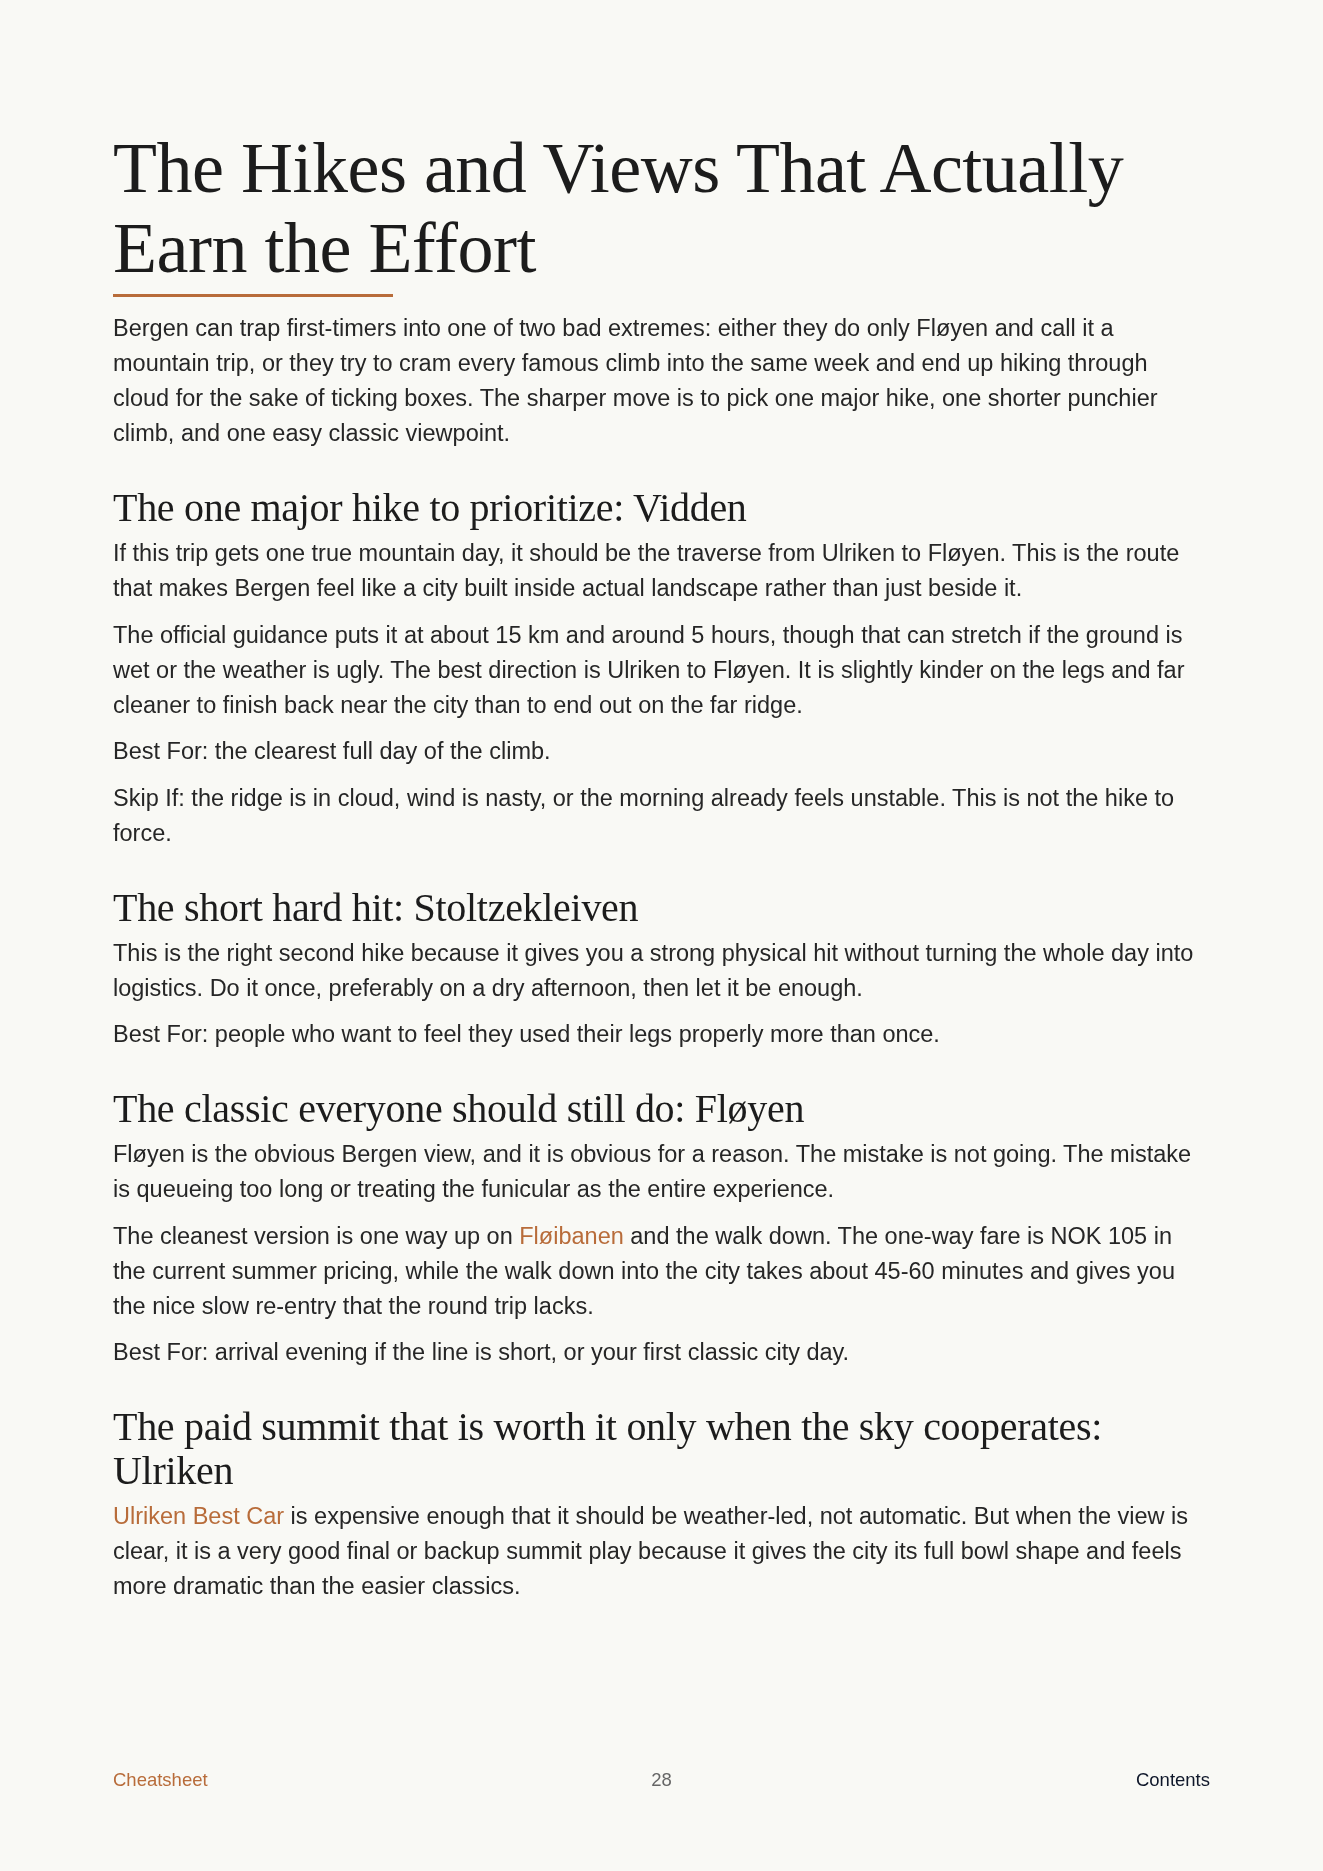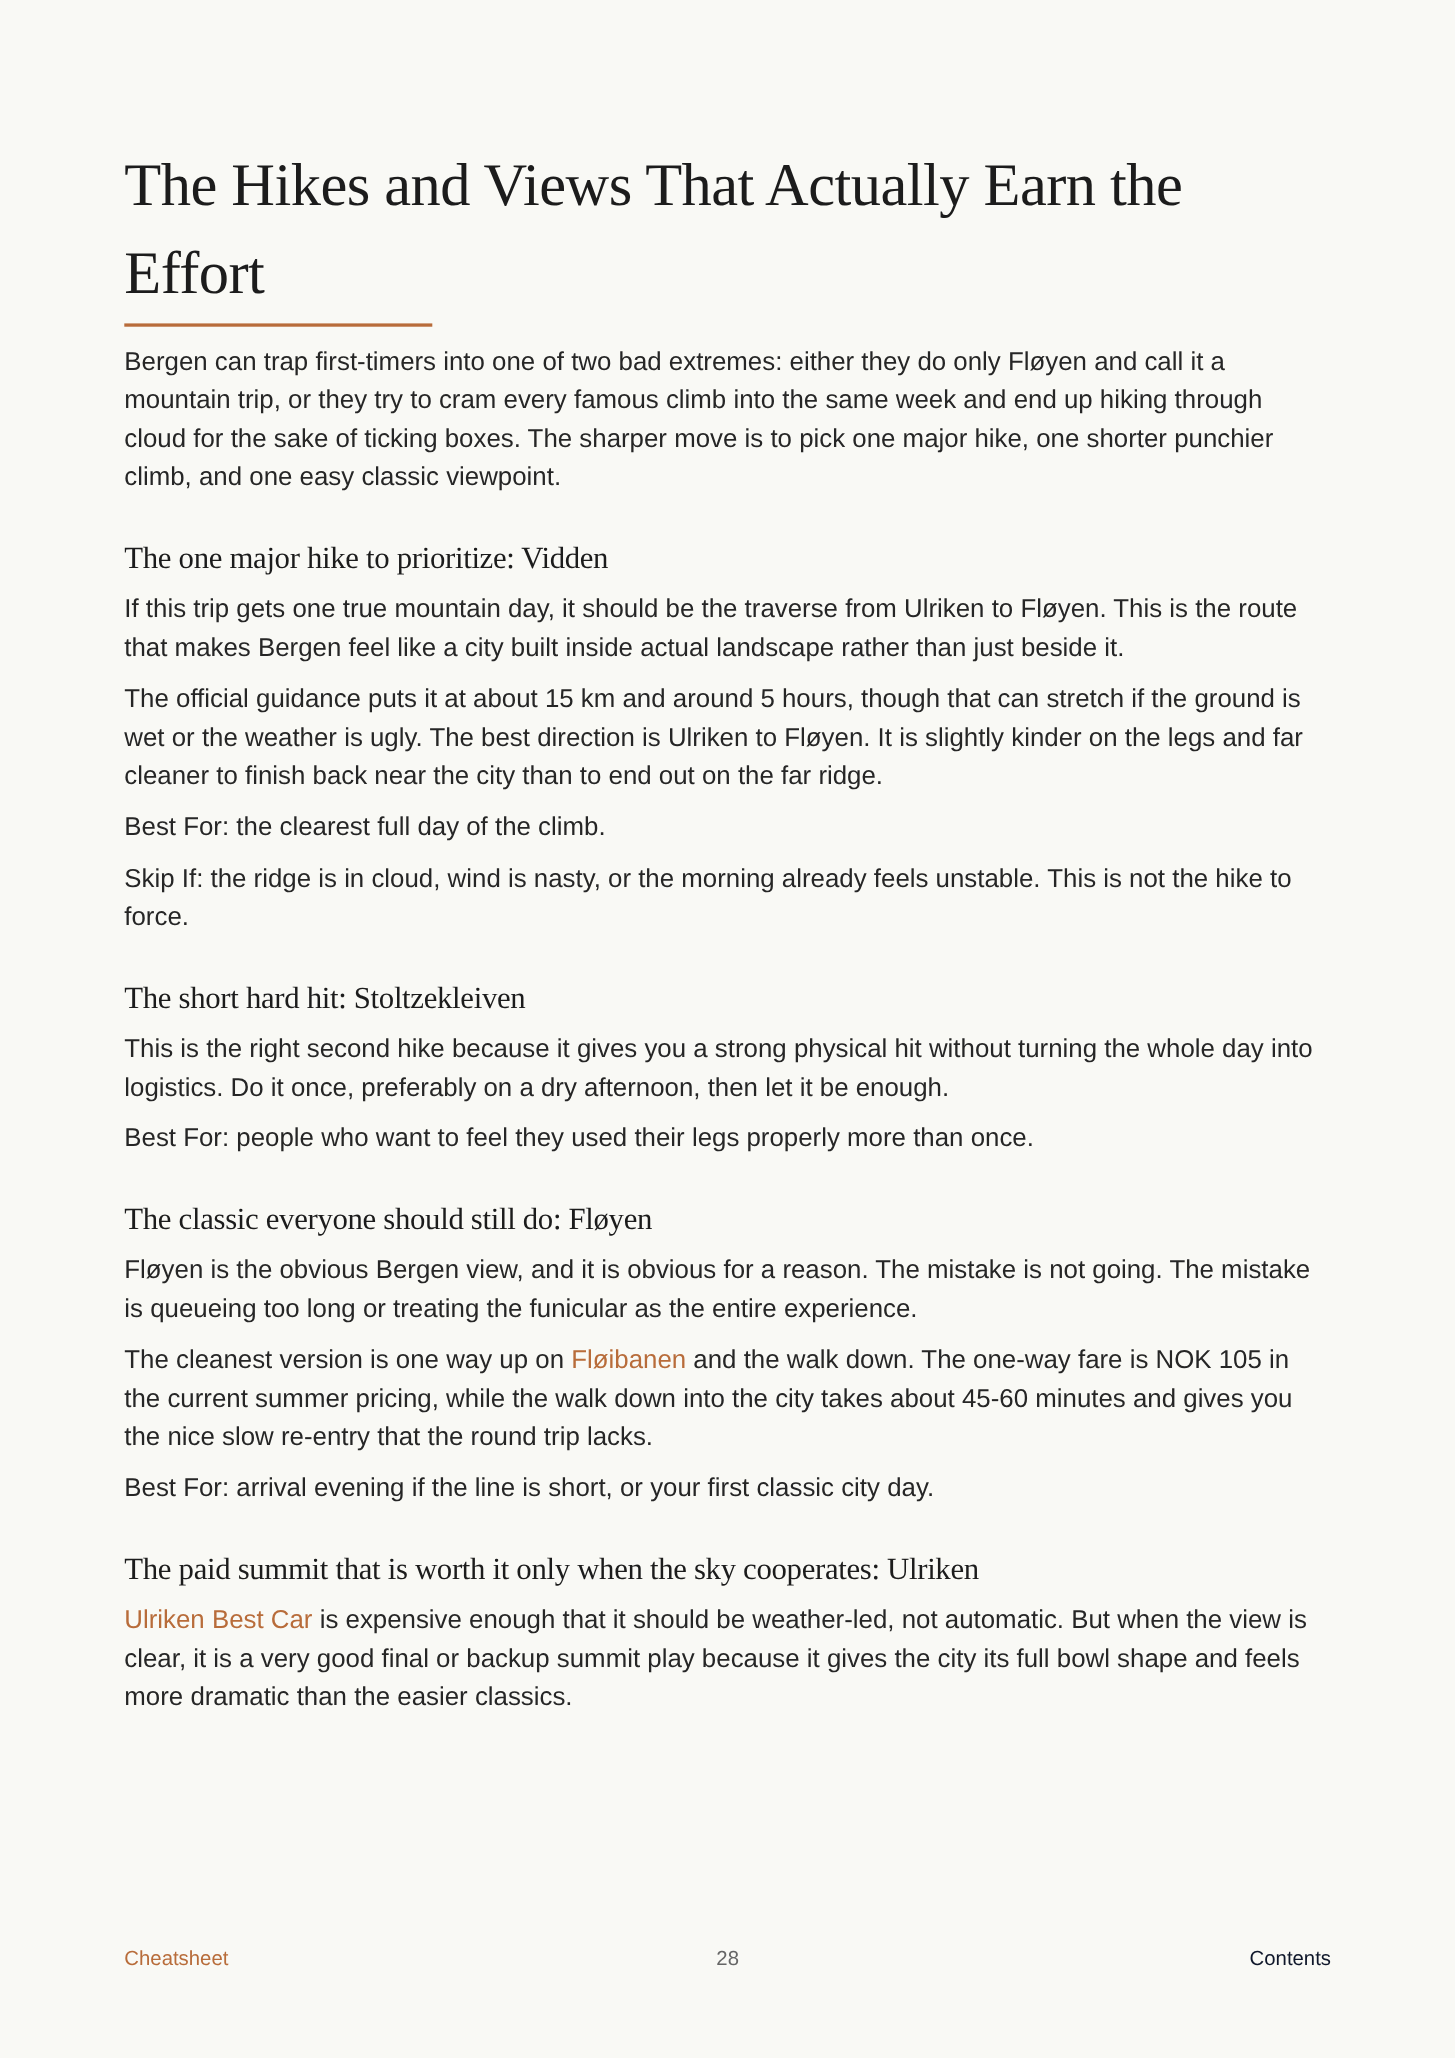--- a/index.html
+++ b/index.html
@@ -22,21 +22,21 @@
       width: 1097px;
     }
     h1.title {
       margin: 0;
       position: absolute;
       top: 128px;
       left: 0;
       width: 1097px;
       font-family: "Liberation Serif", "DejaVu Serif", serif;
       font-weight: normal;
-      font-size: 55px;
+      font-size: 72px;
       line-height: 80px;
       letter-spacing: -0.5px;
       color: #1c1c1c;
     }
     .rule {
       position: absolute;
       top: 294px;
       left: 0;
       width: 280px;
       height: 3px;
@@ -51,21 +51,21 @@
     p {
       margin: 0 0 11.5px 0;
       font-size: 23.5px;
       line-height: 35px;
       color: #262626;
     }
     h2 {
       margin: 35px 0 6px 0;
       font-family: "Liberation Serif", "DejaVu Serif", serif;
       font-weight: normal;
-      font-size: 28px;
+      font-size: 40px;
       line-height: 44px;
       color: #1c1c1c;
       letter-spacing: -0.3px;
     }
     .link {
       color: #b86c3a;
       text-decoration: none;
       cursor: pointer;
     }
     .footer {

